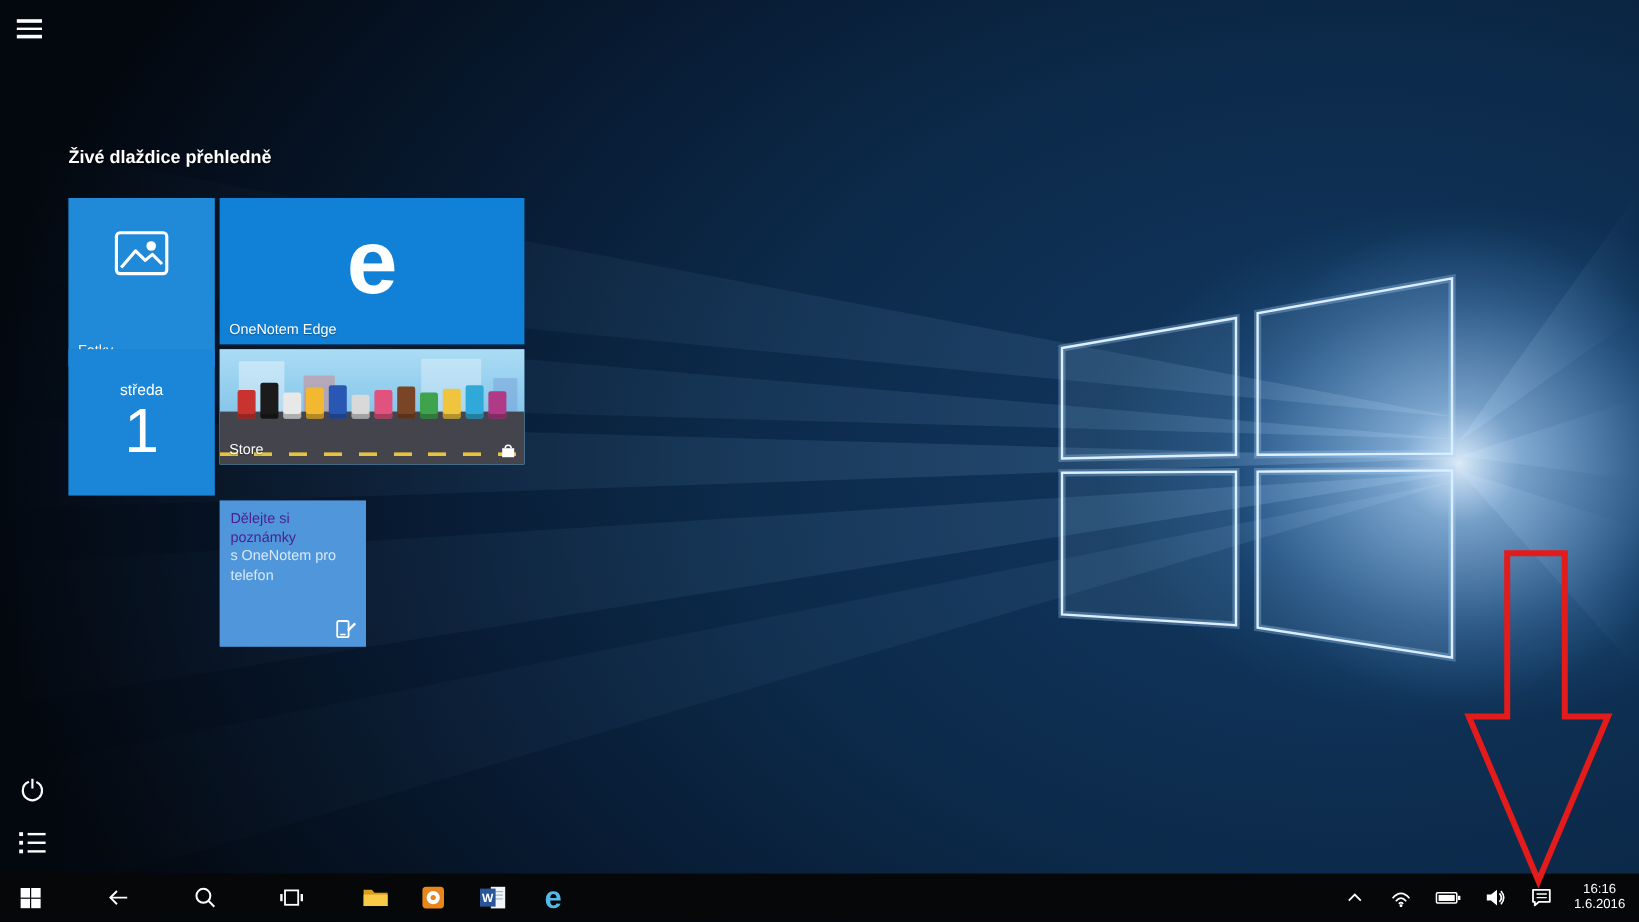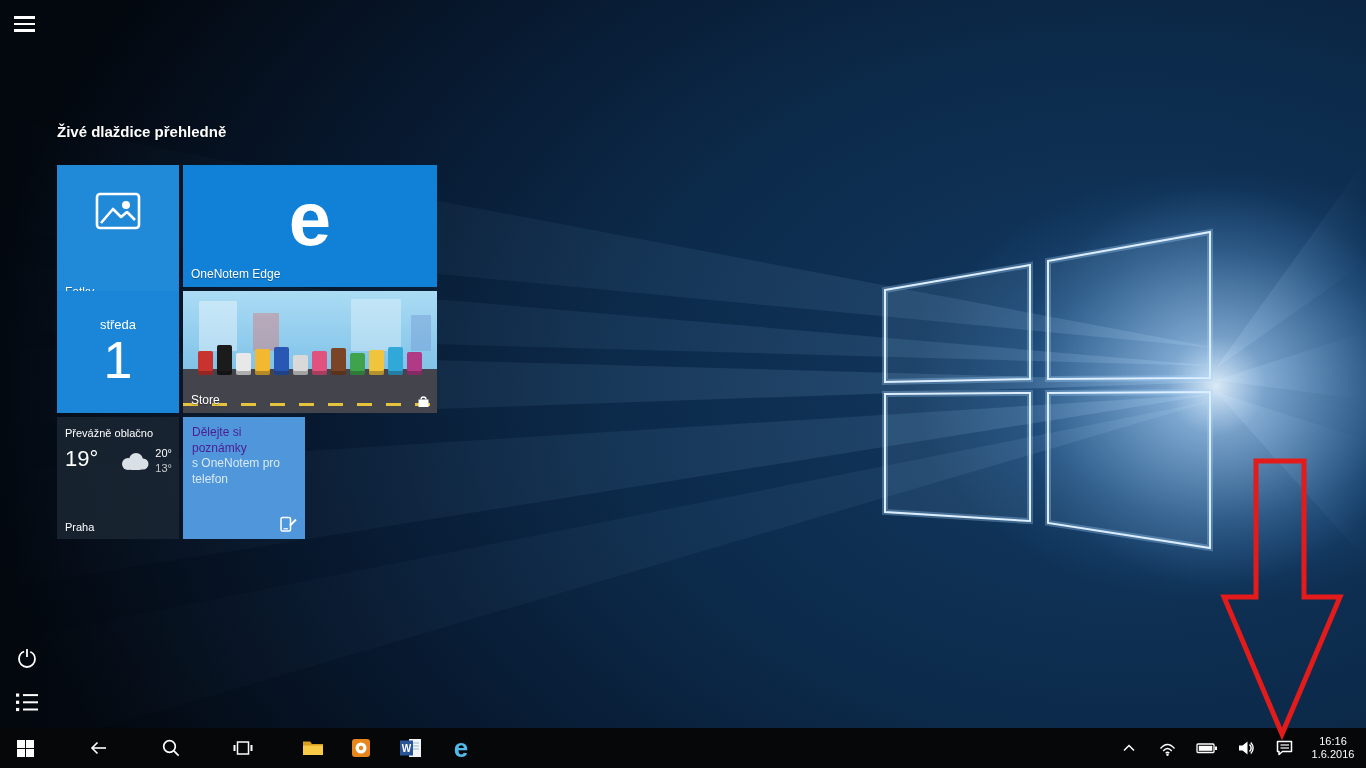--- a/index.html
+++ b/index.html
@@ -18,21 +18,21 @@
 
   .section-title{position:absolute;left:57px;top:123px;font-size:15px;font-weight:700;
     text-shadow:0 1px 2px rgba(0,0,0,.5)}
 
   
   .tile{position:absolute;cursor:pointer;overflow:hidden}
   .tile-label{position:absolute;left:8px;bottom:6px;font-size:12px;color:#fff;text-shadow:0 1px 1px rgba(0,0,0,.35)}
   .t-photos{left:57px;top:165px;width:122px;height:140px;background:#2089d8}
   .t-edge{left:183px;top:165px;width:254px;height:122px;background:#1180d7}
   .t-cal{left:57px;top:291px;width:122px;height:122px;background:#1b86d8}
-  .t-store{left:183px;top:291px;width:254px;height:122px;background:#7fc2e8}
+  .t-store{left:183px;top:291px;width:254px;height:96px;background:#7fc2e8}
   .t-weather{left:57px;top:417px;width:122px;height:122px;background:rgba(28,39,53,.82)}
   .t-onenote{left:183px;top:417px;width:122px;height:122px;background:#4f97da}
 
   .photos-icon-wrap{position:absolute;left:0;right:0;top:20px;display:flex;justify-content:center}
   .edge-e{position:absolute;inset:0 0 14px 0;display:flex;align-items:center;justify-content:center;
     font-size:76px;font-weight:bold;line-height:1}
   .cal-weekday{position:absolute;top:26px;width:100%;text-align:center;font-size:13px}
   .cal-day{position:absolute;top:41px;width:100%;text-align:center;font-size:52px;font-weight:300;line-height:1.1}
 
   
@@ -186,33 +186,20 @@
         </div>
       <div class="store-road-line"></div>
     </div>
     <div class="tile-label">Store</div>
     <svg class="store-bag" width="13" height="13" viewBox="0 0 13 13">
       <path d="M4 4.5 a2.5 2.5 0 0 1 5 0" fill="none" stroke="#fff" stroke-width="1.3"></path>
       <rect x="1.5" y="4.5" width="10" height="7.5" fill="#fff"></rect>
     </svg>
   </div>
 
-  <div class="tile t-weather">
-    <div class="wx-cond">Převážně oblačno</div>
-    <div class="wx-temp">19°</div>
-    <svg class="wx-cloud" width="32" height="22" viewBox="0 0 32 22">
-      <circle cx="9" cy="14" r="6" fill="#d9e0e6"></circle>
-      <circle cx="17" cy="10" r="7" fill="#d9e0e6"></circle>
-      <circle cx="24" cy="14" r="5.5" fill="#d9e0e6"></circle>
-      <rect x="9" y="12" width="15" height="8" rx="4" fill="#d9e0e6"></rect>
-    </svg>
-    <div class="wx-high">20°</div>
-    <div class="wx-low">13°</div>
-    <div class="wx-city">Praha</div>
-  </div>
 
   <div class="tile t-onenote">
     <div class="on-text">
       <div class="on-line1">Dělejte si poznámky</div>
       <div class="on-line23">s OneNotem pro</div>
       <div class="on-line23">telefon</div>
     </div>
     <svg class="on-phone" width="19" height="18" viewBox="0 0 19 18">
       <rect x="2" y="2.5" width="9.5" height="13.5" rx="1.5" fill="none" stroke="#fff" stroke-width="1.5"></rect>
       <line x1="4.5" y1="13.8" x2="9" y2="13.8" stroke="#fff" stroke-width="1.2"></line>

